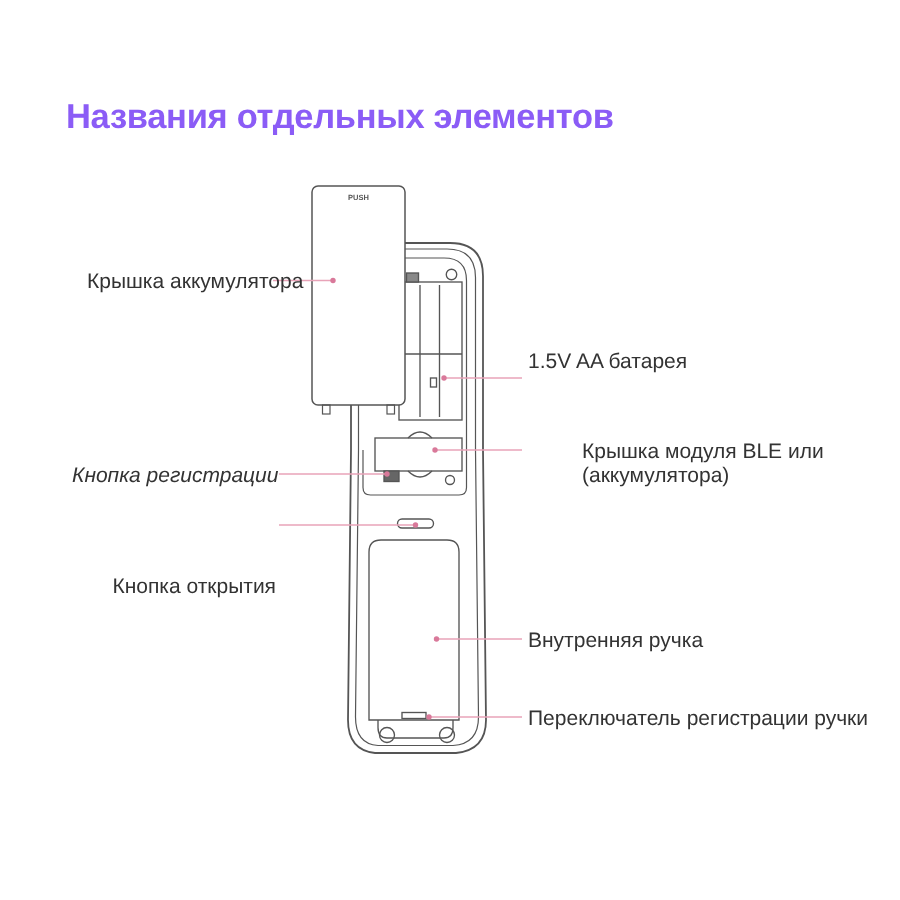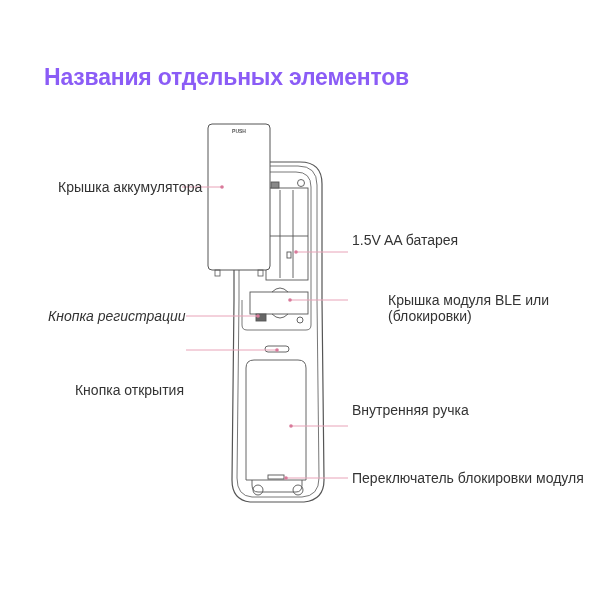--- a/index.html
+++ b/index.html
@@ -81,16 +81,16 @@
   </g>
 </svg>
 
 <div class="label left" style="left:58px; top:179px; width:122px;">Крышка аккумулятора</div>
 <div class="label left" style="left:48px; top:308px; width:136px;font-style:italic;">Кнопка регистрации</div>
 <div class="label left" style="left:60px; top:342px; width:124px;margin-top:40px;">Кнопка открытия</div>
 
 <div class="label right" style="left:352px; top:232px;">1.5V AA батарея</div>
 <div class="label right" style="left:352px; top:292px;margin-left:36px;">
   <div>Крышка модуля BLE или</div>
-  <div>(блокировки)</div>
+  <div>(аккумулятора)</div>
 </div>
-<div class="label right" style="left:352px; top:402px;">Внутренняя ручка</div>
-<div class="label right" style="left:352px; top:470px;">Переключатель блокировки модуля</div>
+<div class="label right" style="left:352px; top:418px;">Внутренняя ручка</div>
+<div class="label right" style="left:352px; top:470px;">Переключатель регистрации ручки</div>
 
 </body></html>

